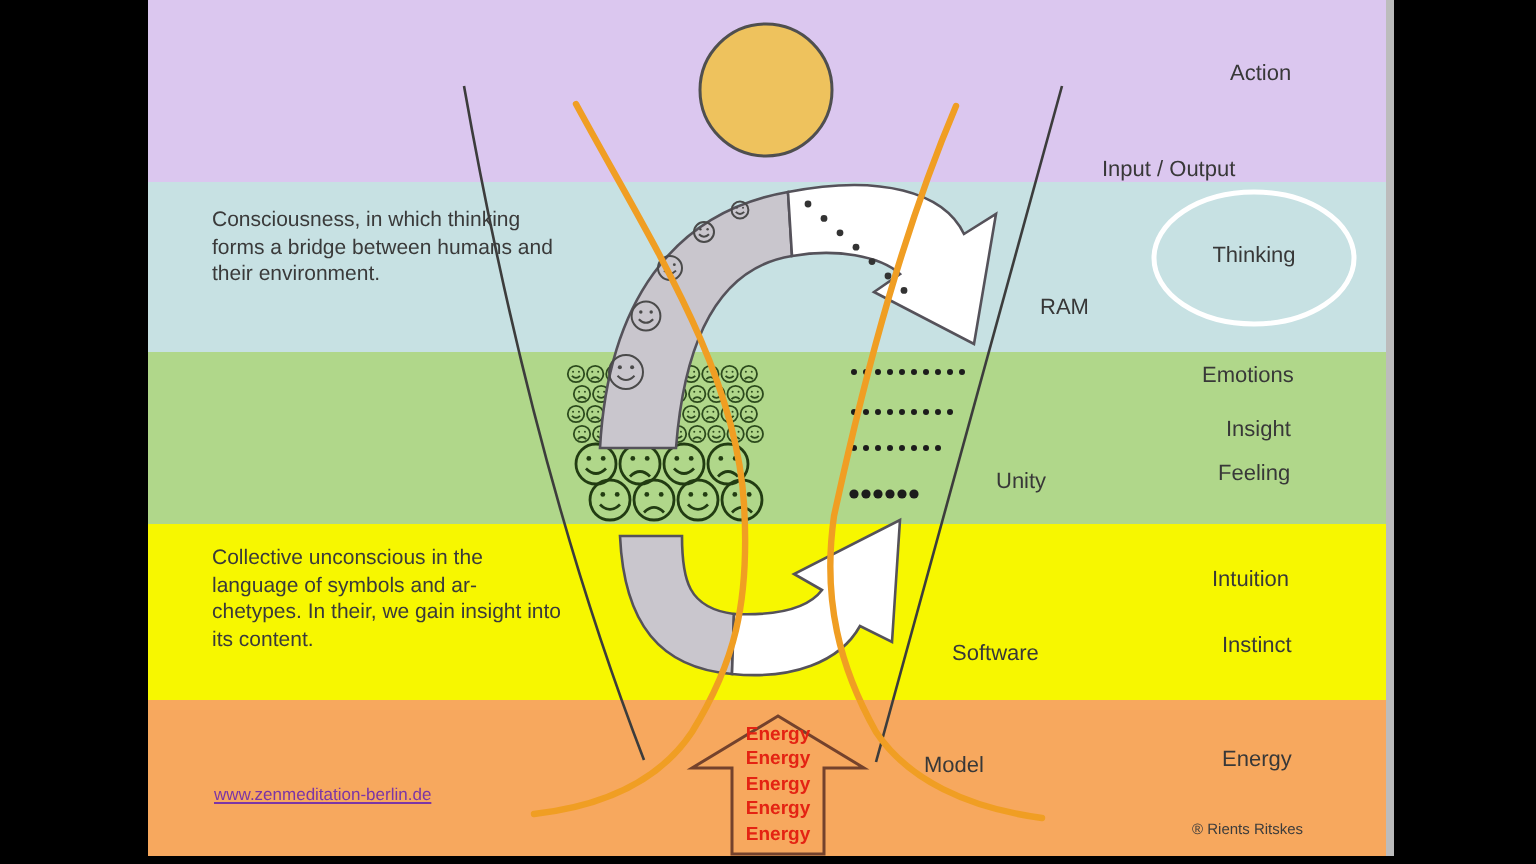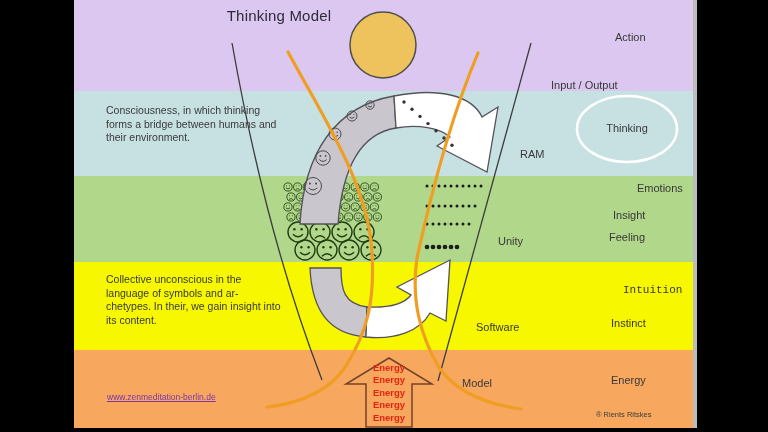--- a/index.html
+++ b/index.html
@@ -20,25 +20,25 @@
   #para-0{top:36px;}
   #para-1{top:104px;}
   #para-2{top:190px;}
   #para-3{top:273px;}
   #para-4{top:356px;width:186px;}
   .lbl{position:absolute;font-size:11px;color:#383838;white-space:nowrap;}
   #lbl-action{left:541px;top:31px;}
   #lbl-io{left:460px;top:79px;margin-left:17px;}
   #lbl-thinking{left:553px;top:122px;transform:translateX(-50%);}
   #lbl-ram{left:446px;top:148px;}
-  #lbl-emotions{left:527px;top:182px;margin-left:36px;}
+  #lbl-emotions{left:527px;top:182px;}
   #lbl-insight{left:539px;top:209px;}
   #lbl-feeling{left:535px;top:231px;}
   #lbl-data{left:424px;top:235px;}
-  #lbl-intuition{left:549px;top:284px;font-family:Liberation Mono, monospace;}
+  #lbl-intuition{left:532px;top:284px;}
   #lbl-instinct{left:537px;top:317px;}
   #lbl-software{left:402px;top:321px;}
   #lbl-chip{left:388px;top:377px;}
   #lbl-energy{left:537px;top:374px;}
   #copyright{position:absolute;left:522px;top:410px;font-size:7.5px;color:#3c3c3c;}
   #site-link{position:absolute;left:33px;top:392px;font-size:8.5px;color:#7c35a5;
              text-decoration:underline;cursor:pointer;}
   #energy-text{position:absolute;left:289px;top:362px;width:52px;text-align:center;}
   #energy-text span{display:block;font-size:9.5px;font-weight:bold;color:#e42313;line-height:12.4px;}
 </style>
@@ -330,21 +330,20 @@
     <path d="M315,358 L272,384 L292,384 L292,427 L338,427 L338,384 L358,384 Z" fill="none" stroke="#74422c" stroke-width="1.5"></path>
 
     <path d="M214,52 C252,122 294,185 298,252 C301,302 293,332 272,366 C256,390 228,403 193,407" fill="none" stroke="#f09e23" stroke-width="3.2" stroke-linecap="round"></path>
     <path d="M404,53 C379,112 360,180 343,258 C337,300 346,334 364,366 C380,390 410,404 447,409" fill="none" stroke="#f09e23" stroke-width="3.2" stroke-linecap="round"></path>
 
     <circle cx="309" cy="45" r="33" fill="#eec25d" stroke="#4f4f4f" stroke-width="1.5"></circle>
 
     <ellipse cx="553" cy="129" rx="50" ry="33" fill="none" stroke="#ffffff" stroke-width="2.5"></ellipse>
   </svg>
 
-  <div class="title">Thinking Model</div>
 
   <div class="para" id="para-1">Consciousness, in which thinking forms a bridge between humans and their environment.</div>
   <div class="para" id="para-3">Collective unconscious in the language of symbols and ar-chetypes. In their, we gain insight into its content.</div>
 
   <div class="lbl" id="lbl-action">Action</div>
   <div class="lbl" id="lbl-io">Input / Output</div>
   <div class="lbl" id="lbl-thinking">Thinking</div>
   <div class="lbl" id="lbl-ram">RAM</div>
   <div class="lbl" id="lbl-emotions">Emotions</div>
   <div class="lbl" id="lbl-insight">Insight</div>

